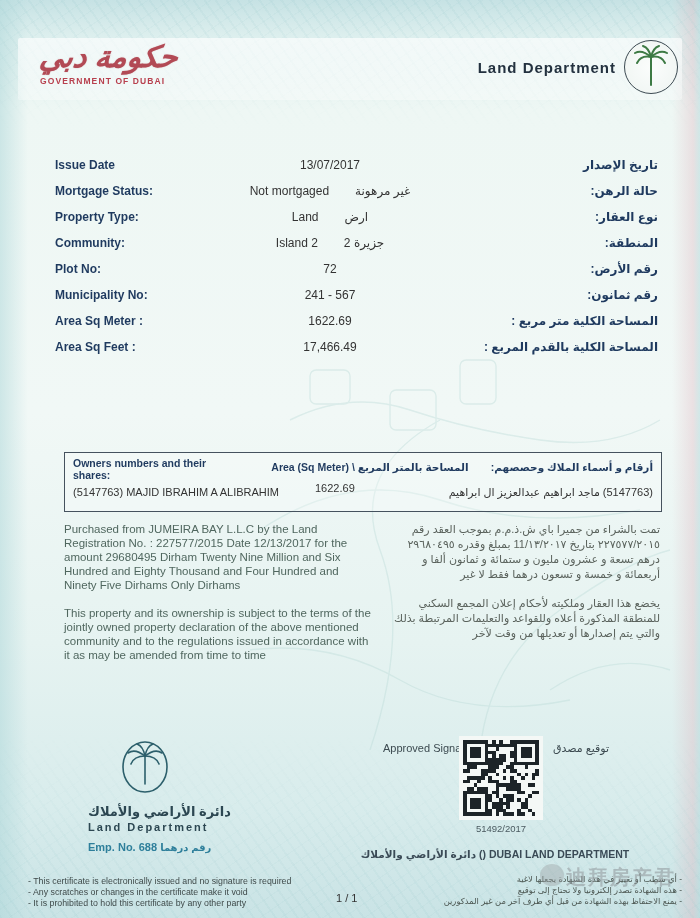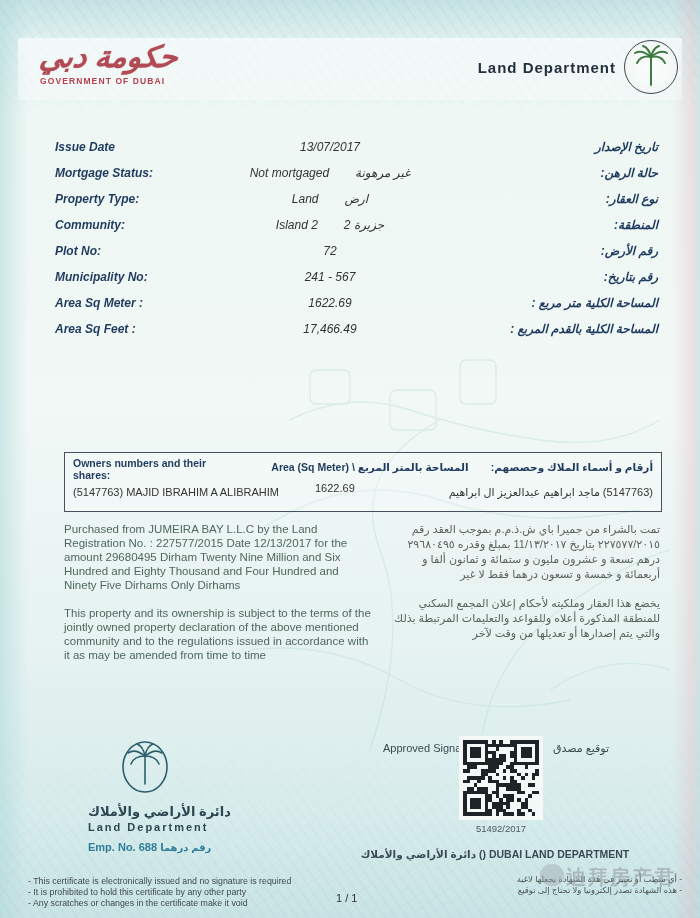--- a/index.html
+++ b/index.html
@@ -41,21 +41,21 @@
   .ld{position:absolute;right:22px;top:40px;display:flex;align-items:center;gap:8px;}
   .ld .txt{text-align:right;color:#23313f;}
   .ld .ar{font-size:17px;font-weight:bold;line-height:18px;}
   .ld .en{font-size:15px;font-weight:bold;letter-spacing:1px;line-height:17px;}
   .ld .emblem{width:52px;height:52px;border-radius:50%;border:1.5px solid #3c4a52;
     background:radial-gradient(#fbfdfc,#eef4f1);display:flex;align-items:center;justify-content:center;}
   .titles{position:absolute;left:0;top:98px;width:700px;text-align:center;}
   .titles .t-ar{font-size:14px;font-weight:bold;color:#33424e;}
   .titles .t-en{font-size:19px;font-weight:bold;color:#33424e;margin-top:6px;}
   
-  .fields{position:absolute;left:0;top:136px;width:700px;font-style:italic;}
+  .fields{position:absolute;left:0;top:154px;width:700px;}
   .frow{position:relative;height:26px;}
   .frow .lab{position:absolute;left:55px;top:4px;font-size:12px;font-weight:bold;color:#1f3a5f;}
   .frow .val{position:absolute;left:180px;width:300px;top:4px;text-align:center;font-size:12px;color:#333;}
   .frow .val .ar-val{margin-left:26px;color:#333;}
   .frow .ral{position:absolute;right:42px;top:4px;font-size:12px;font-weight:bold;color:#1f3a5f;direction:rtl;}
   
   .owners{
     position:absolute;left:64px;top:452px;width:596px;height:58px;
     border:1.6px solid #45525e;background:rgba(255,255,255,.25);
   }
@@ -166,21 +166,21 @@
       <span class="ral">المنطقة:</span>
     </div>
     <div class="frow">
       <span class="lab">Plot No:</span>
       <span class="val"><span>72</span></span>
       <span class="ral">رقم الأرض:</span>
     </div>
     <div class="frow">
       <span class="lab">Municipality No:</span>
       <span class="val"><span>241 - 567</span></span>
-      <span class="ral">رقم بتاريخ:</span>
+      <span class="ral">رقم ثمانون:</span>
     </div>
     <div class="frow">
       <span class="lab">Area Sq Meter :</span>
       <span class="val"><span>1622.69</span></span>
       <span class="ral">المساحة الكلية متر مربع :</span>
     </div>
     <div class="frow">
       <span class="lab">Area Sq Feet :</span>
       <span class="val"><span>17,466.49</span></span>
       <span class="ral">المساحة الكلية بالقدم المربع :</span>
@@ -672,24 +672,25 @@
       <div style="background: transparent;"></div>
       <div style="background: rgb(28, 36, 40);"></div>
       <div style="background: transparent;"></div>
     </div>
   <div class="sig-ar">توقيع مصدق</div>
   <div class="qr-num">51492/2017</div>
   <div class="dld-line">دائرة الأراضي والأملاك () DUBAI LAND DEPARTMENT</div>
 
   <div class="notes-en">
     <div>- This certificate is electronically issued and no signature is required</div>
+    <div>- Any scratches or changes in the certificate make it void</div>
     <div>- It is prohibited to hold this certificate by any other party</div>
-    <div>- Any scratches or changes in the certificate make it void</div>
   </div>
   <div class="page-num">1 / 1</div>
   <div class="notes-ar">
     <div>- أي شطب أو تغيير في هذه الشهادة يجعلها لاغية</div>
     <div>- هذه الشهادة تصدر إلكترونيا ولا تحتاج إلى توقيع</div>
+    <div>- يمنع الاحتفاظ بهذه الشهادة من قبل أي طرف آخر من غير المذكورين</div>
   </div>
   <div class="cn-wm">
     <span class="wicon"></span><span>迪拜房产君</span>
   </div>
 </div>
 
 </body></html>

